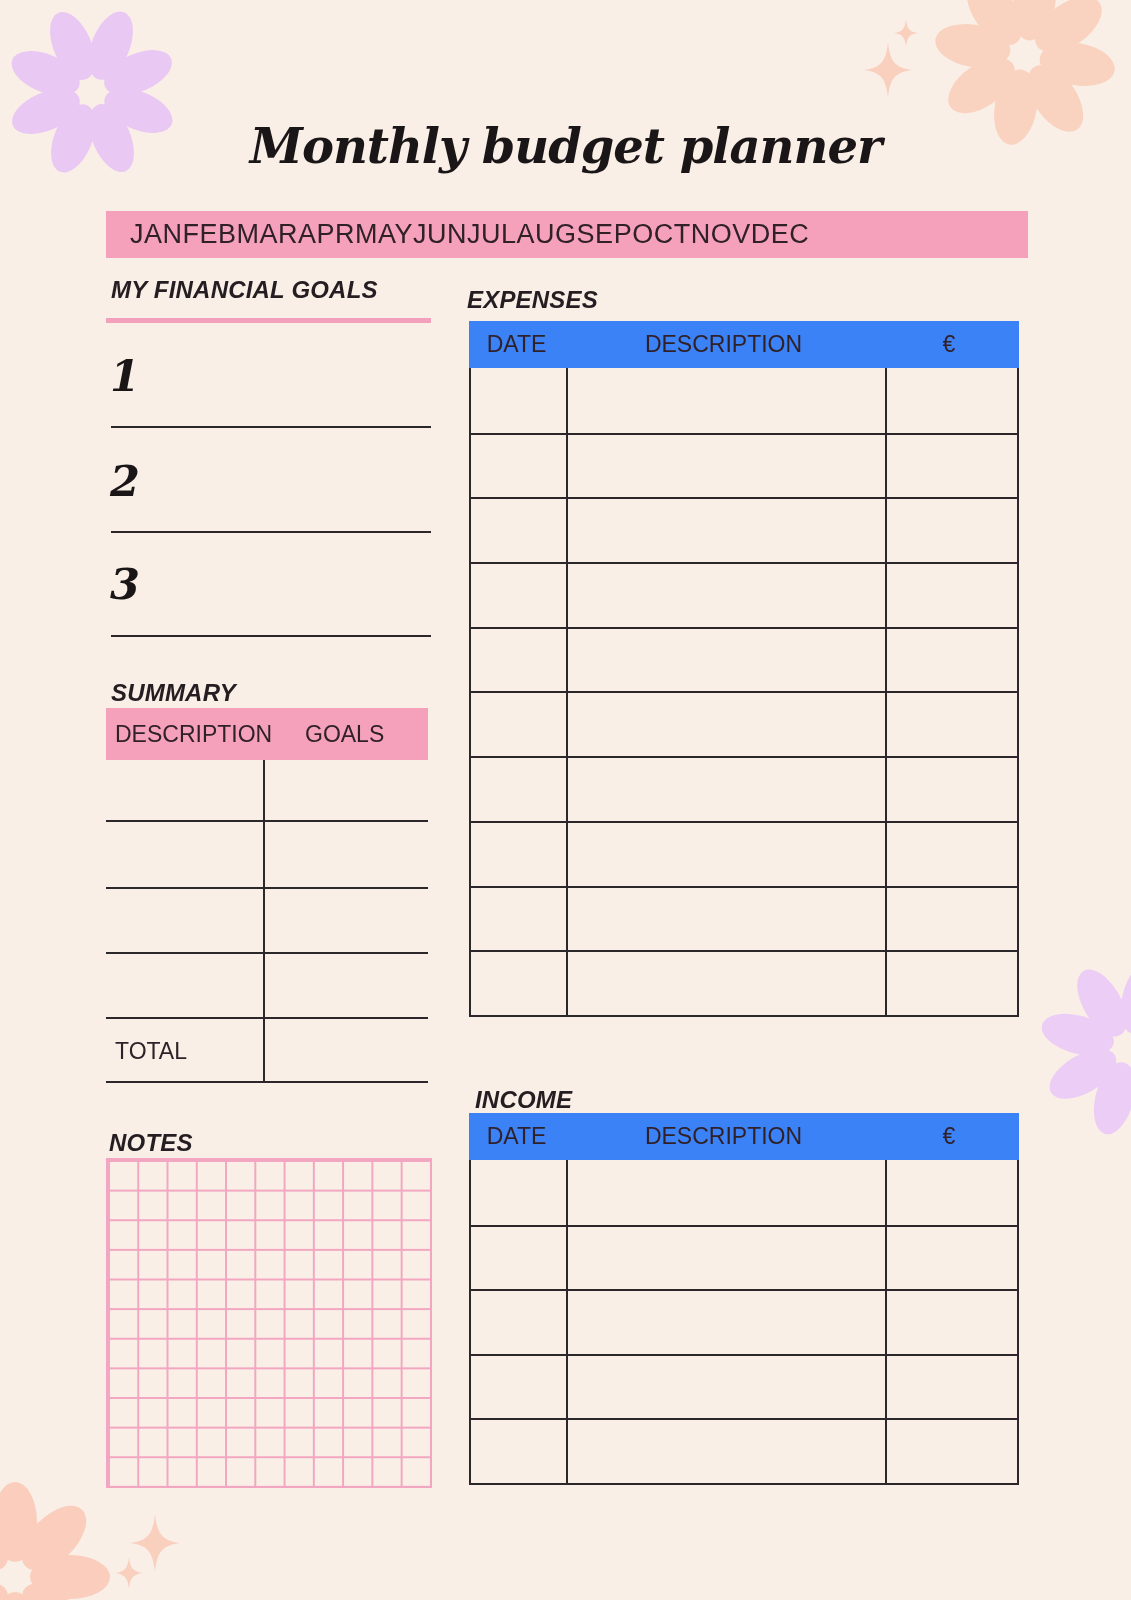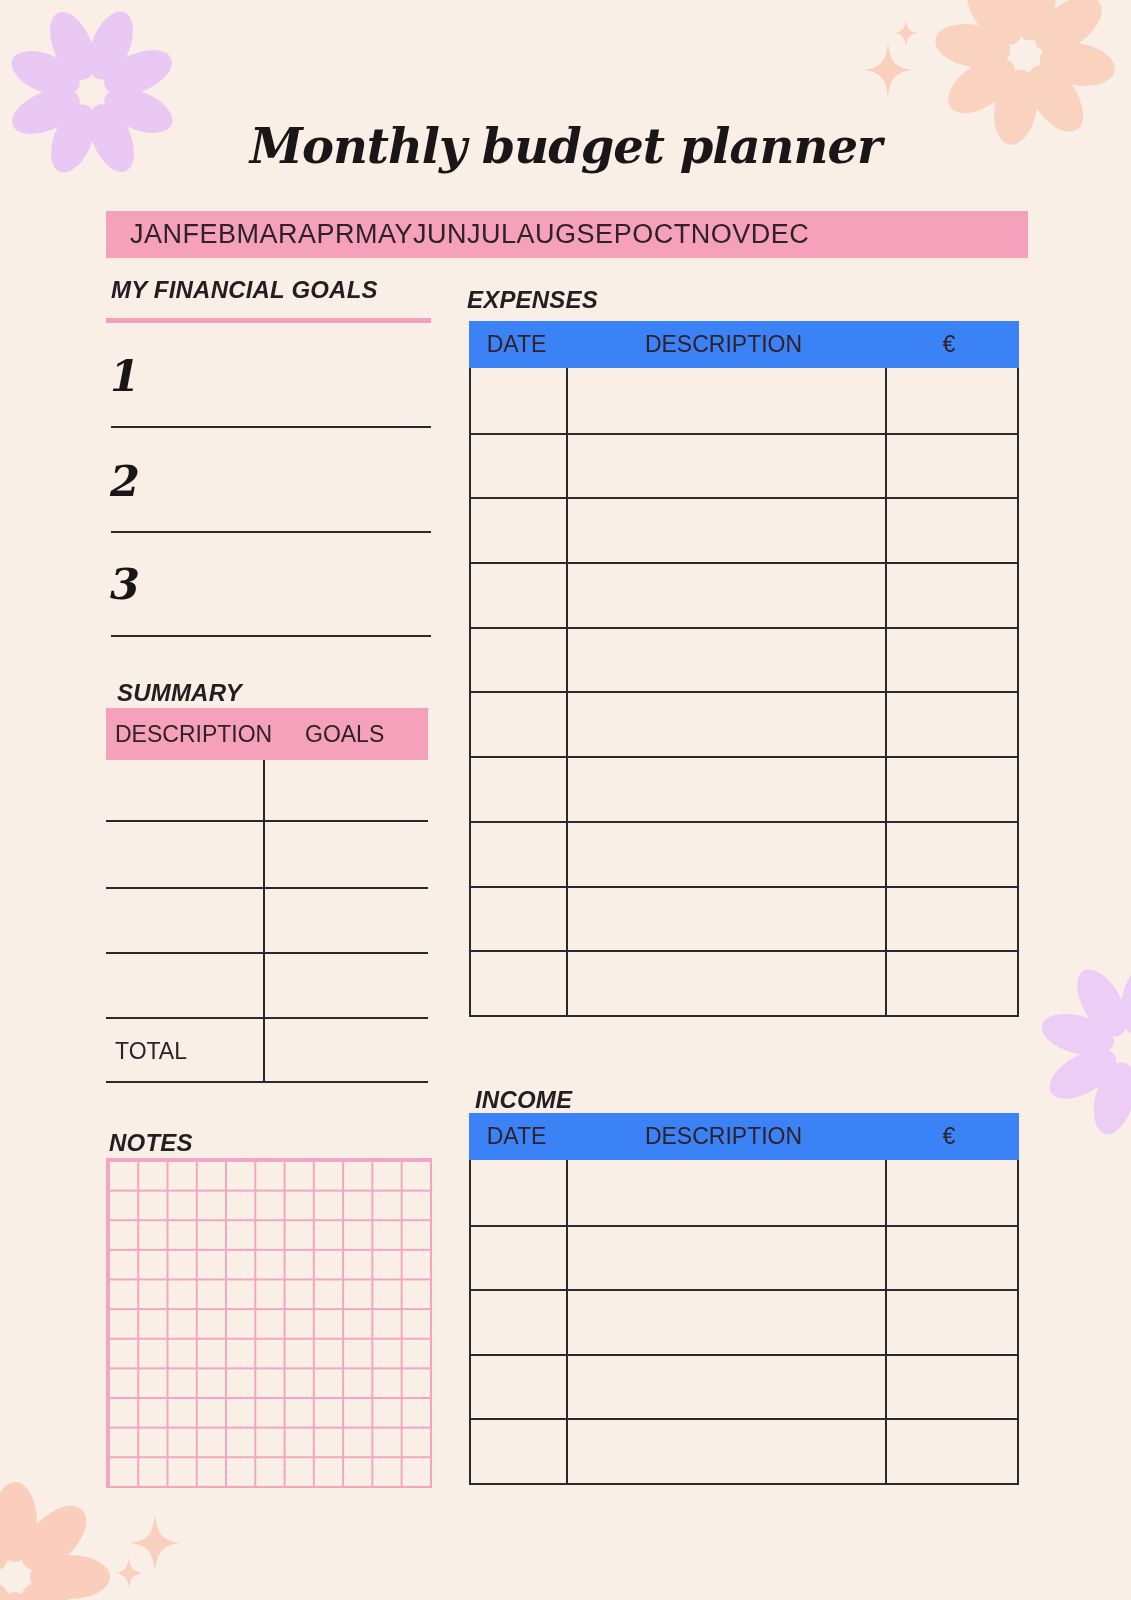--- a/index.html
+++ b/index.html
@@ -24,21 +24,21 @@
     display:flex; align-items:center; 
   }
   .month{font-size:27px; color:#302129; letter-spacing:0.5px;}
 
   
   .sec-heading{
     position:absolute; font-style:italic; font-weight:bold;
     font-size:24px; letter-spacing:0.2px; color:#241D21; white-space:nowrap;
   }
   #goals-heading{left:111px; top:276px;}
-  #summary-heading{left:117px; top:679px;text-align:right;}
+  #summary-heading{left:111px; top:679px;text-align:right;}
   #notes-heading{left:109px; top:1129px;}
   #expenses-heading{left:467px; top:286px;}
   #income-heading{left:467px; top:1086px;margin-left:8px;}
 
   
   #goals-underline{position:absolute; left:106px; top:318px; width:325px; height:5px; background:#F2A0BC;}
   .goal-num{
     position:absolute; left:110px; font-family:"DejaVu Serif", serif;
     font-style:italic; font-weight:bold; font-size:43px; color:#1A1517;
   }

